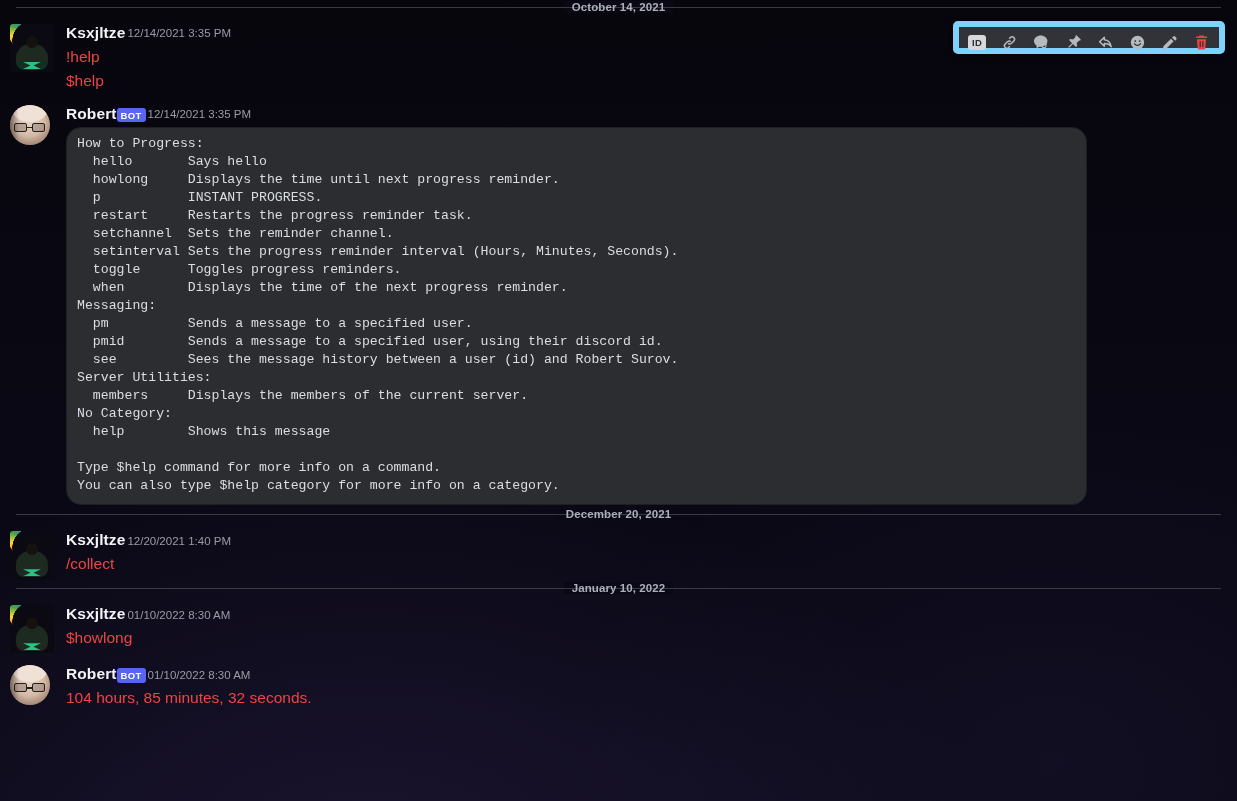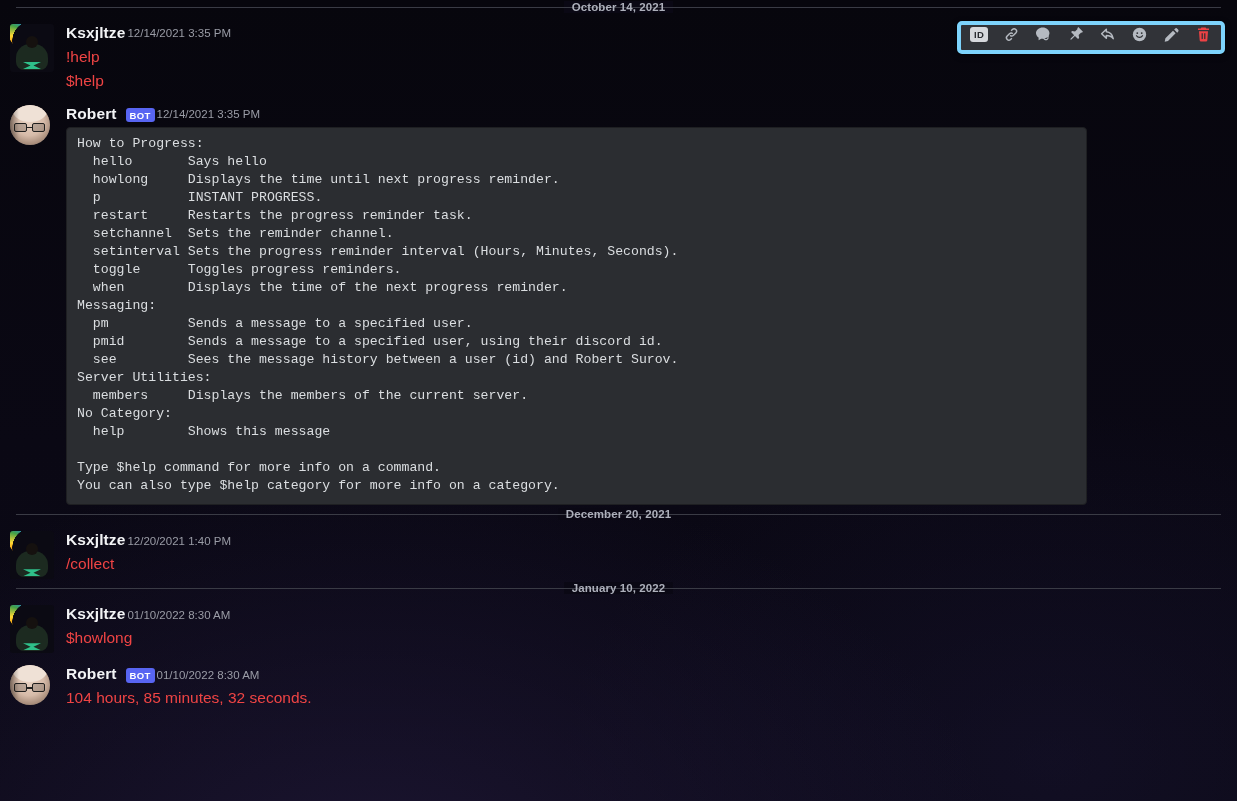--- a/index.html
+++ b/index.html
@@ -195,21 +195,20 @@
     background: #5865f2;
     color: #ffffff;
     font-size: 9.5px;
     font-weight: 700;
     line-height: 1;
     padding: 3px 4px 2px;
     border-radius: 3px;
     letter-spacing: 0.3px;
     position: relative;
     top: 1px;
-    margin-left: 9px;
   }
   .timestamp {
     font-size: 11.5px;
     color: #9a9ca6;
     font-weight: 400;
     position: relative;
     top: 1px;
     margin-left: 2px;
   }
 
@@ -221,43 +220,43 @@
     white-space: pre-wrap;
     word-wrap: break-word;
   }
 
   
   .codeblock {
     margin-top: 4px;
     margin-right: 6px;
     background: #2b2d31;
     border: 1px solid #1e1f22;
-    border-radius: 4px;
+    border-radius: 15px;
     padding: 7px 10px 9px;
     max-width: 1021px;
   }
   .codeblock pre {
     font-family: "Liberation Mono", "DejaVu Sans Mono", monospace;
     font-size: 13.2px;
     line-height: 18px;
     color: #dbdee1;
     white-space: pre;
     overflow: hidden;
   }
 
   
   .hover-toolbar {
     position: absolute;
     top: 21px;
     right: 12px;
     height: 33px;
     display: flex;
-    align-items: flex-end;
+    align-items: flex-start;
     background: #313338;
-    border: 4px solid #7dd3fc;
+    border: 6px solid #7dd3fc;
     border-radius: 5px;
     box-shadow: 0 0 0 1px rgba(0,0,0,0.3), 0 2px 6px rgba(0,0,0,0.35);
     padding: 0 2px;
     z-index: 5;
   }
   .tb-btn {
     width: 32px;
     height: 31px;
     display: flex;
     align-items: center;

